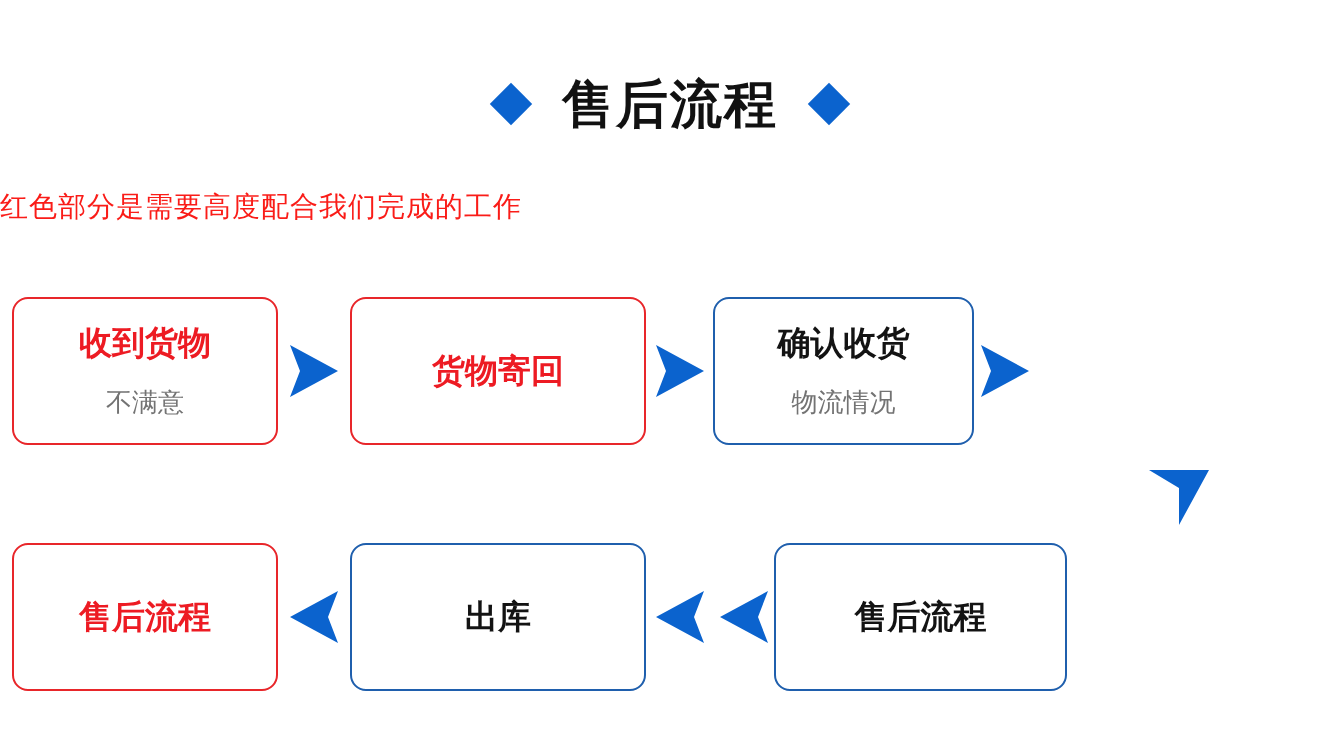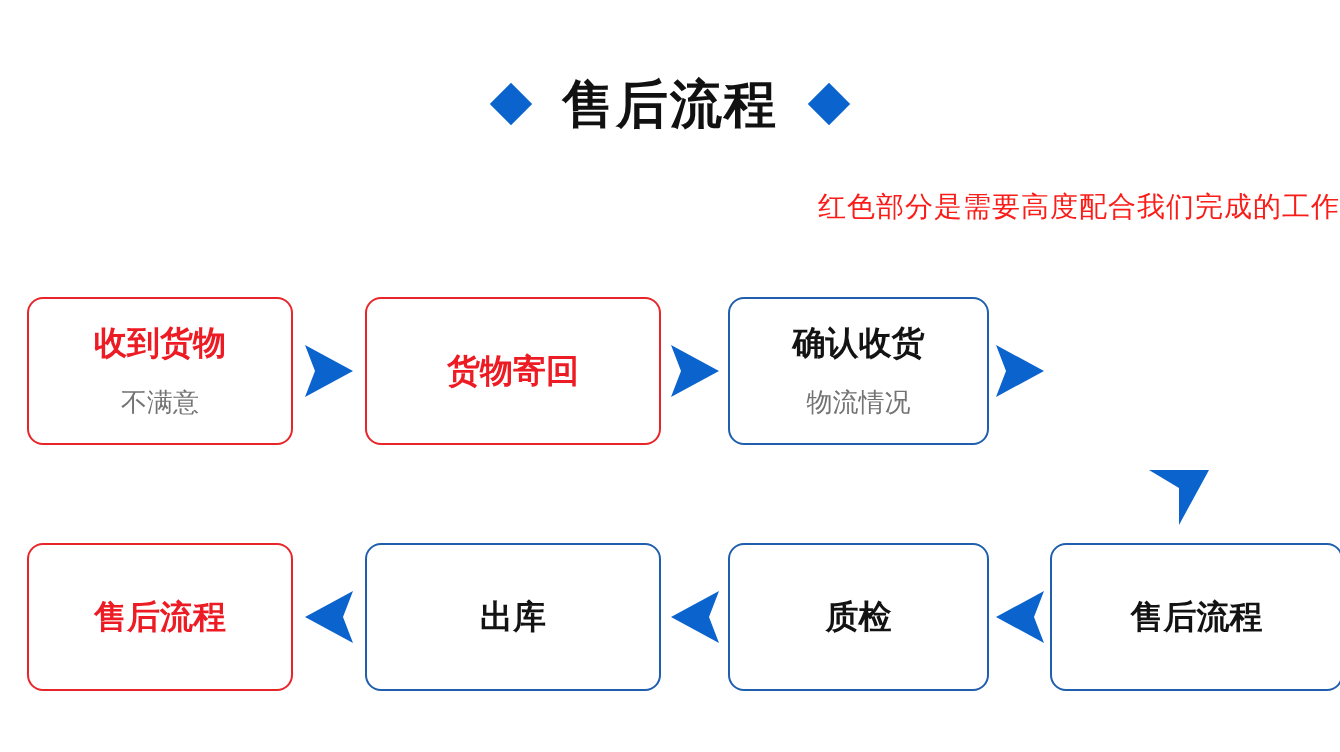--- a/index.html
+++ b/index.html
@@ -40,34 +40,33 @@
     letter-spacing: 2px;
     line-height: 1;
     white-space: nowrap;
   }
 
   .subtitle {
     position: absolute;
     top: 188px;
     left: 0;
     width: 1340px;
-    text-align: right;
+    text-align: left;
     font-size: 28px;
     color: #FA1C18;
     font-weight: normal;
     letter-spacing: 1px;
     white-space: nowrap;
   }
 
   
   .flow {
     position: absolute;
     left: 0;
     width: 1155px;
-    padding-left: 15px;
   }
   .row-1 { top: 297px; }
   .row-2 { top: 543px; }
 
   .row-inner {
     display: flex;
     align-items: center;
     justify-content: flex-start;
     height: 148px;
   }
@@ -206,23 +205,20 @@
     <div class="node blue w-box-b">
       <div class="node-title black">出库</div>
     </div>
 
     <div class="arrow-cell gap-b">
       <svg class="arrow-svg" width="56" height="58" viewBox="0 0 56 58">
         <path d="M52 3 L4 29 L52 55 L42 29 Z" fill="#0B63CE"></path>
       </svg>
     </div>
 
-    <div class="node blue w-box-c">
-      <div class="node-title black">质检</div>
-    </div>
 
     <div class="arrow-cell gap-c">
       <svg class="arrow-svg" width="56" height="58" viewBox="0 0 56 58">
         <path d="M52 3 L4 29 L52 55 L42 29 Z" fill="#0B63CE"></path>
       </svg>
     </div>
 
     <div class="node blue w-box-d">
       <div class="node-title black">售后流程</div>
     </div>

